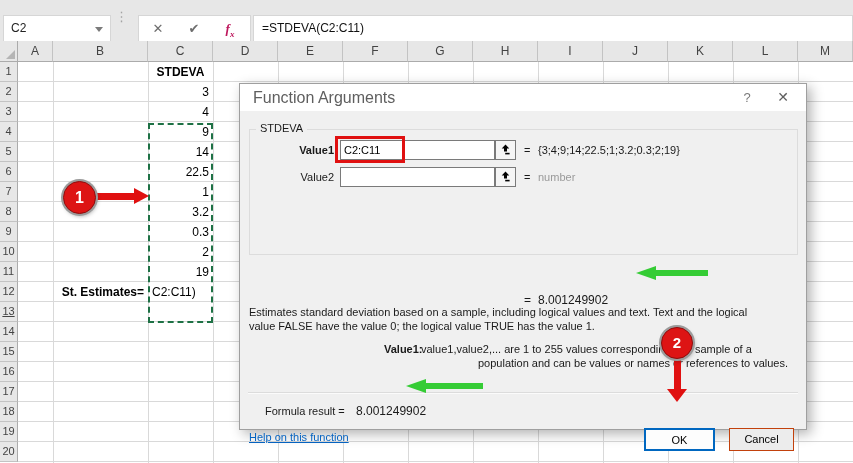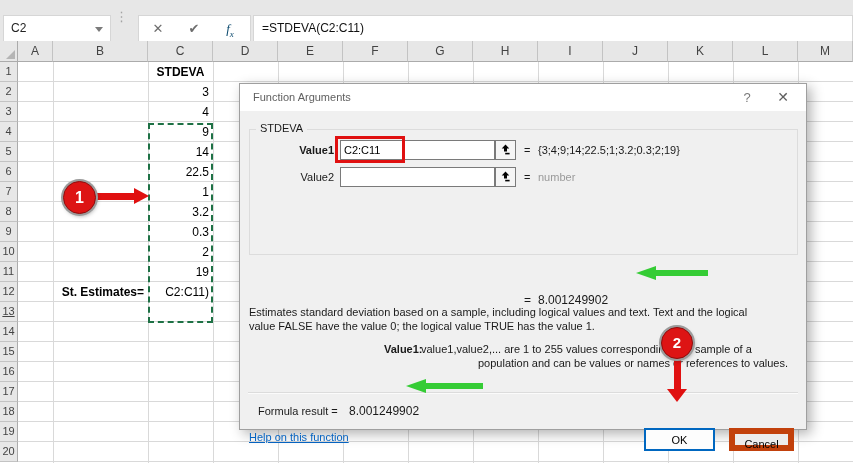--- a/index.html
+++ b/index.html
@@ -9,21 +9,21 @@
   .fbar{position:absolute;left:0;top:0;width:853px;height:41px;background:#e7e7e7;}
   .fbox{position:absolute;top:3px;height:27px;background:#fff;border:1px solid #d6d6d6;box-sizing:border-box;margin-top:12px;}
   .namebox{left:3px;width:108px;}
   .namebox .txt{position:absolute;left:7px;top:0;line-height:25px;font-size:12px;color:#222;}
   .namebox .dd{position:absolute;right:7px;top:11px;width:0;height:0;
        border-left:4px solid transparent;border-right:4px solid transparent;border-top:5px solid #7b7b7b;}
   .fdots{position:absolute;left:115px;top:4px;color:#a3a3a3;font-size:13px;line-height:25px;letter-spacing:-2px;}
   .btnbox{left:138px;width:113px;}
   .fb-btn{position:absolute;top:0;height:25px;line-height:25px;font-size:13px;color:#6e6e6e;text-align:center;width:26px;cursor:default;}
   .fb-x{left:6px;} .fb-ck{left:42px;}
-  .fb-fx{left:78px;color:#0c4a6e;font-family:"Liberation Serif",serif;font-style:italic;font-weight:normal;font-size:13px;}
+  .fb-fx{left:78px;color:#be185d;font-family:"Liberation Serif",serif;font-style:italic;font-weight:bold;font-size:13px;}
   .fb-fx sub{font-size:9px;}
   .formulabox{left:253px;width:600px;}
   .formulabox .txt{position:absolute;left:8px;top:0;line-height:25px;font-size:12px;color:#111;}
   
   .sheet{position:absolute;left:0;top:41px;width:853px;height:422px;background:#fff;}
   .corner{position:absolute;left:0;top:0;width:18px;height:21px;background:#e7e7e7;
        border-right:1px solid #ababab;border-bottom:1px solid #ababab;box-sizing:border-box;}
   .corner:after{content:"";position:absolute;right:2px;bottom:2px;width:0;height:0;
        border-left:9px solid transparent;border-bottom:9px solid #b5b5b5;}
   .colhdr{position:absolute;top:0;height:21px;background:#e7e7e7;box-sizing:border-box;
@@ -33,28 +33,28 @@
        border-right:1px solid #ababab;border-bottom:1px solid #c3c3c3;
        font-size:11px;color:#444;text-align:center;line-height:19px;}
   .vline{position:absolute;top:21px;bottom:0;width:1px;background:#d9d9d9;}
   .cellarea{position:absolute;left:18px;top:21px;right:0;bottom:0;
        background-image:repeating-linear-gradient(to bottom,transparent 0,transparent 19px,#d9d9d9 19px,#d9d9d9 20px);}
   .cell{position:absolute;font-size:12px;line-height:20px;color:#000;padding:0 4px;
        box-sizing:border-box;white-space:nowrap;overflow:visible;}
   .bold-center{font-weight:bold;text-align:center;}
   .num{text-align:right;}
   .bold-right{font-weight:bold;text-align:right;}
-  .left{text-align:right;}
+  .left{text-align:left;}
   .marchants{position:absolute;left:148px;top:82px;width:65px;height:200px;
        border:2px dashed #1e7145;box-sizing:border-box;}
   
   .dialog{position:absolute;left:239px;top:83px;width:568px;height:347px;background:#f0f0f0;
        border:1px solid #9f9f9f;box-sizing:border-box;box-shadow:4px 4px 12px rgba(0,0,0,.3);}
   .dtitle{position:absolute;left:0;top:0;right:0;height:27px;background:#fff;}
-  .dtitle .t{position:absolute;left:13px;top:0;line-height:27px;font-size:11px;color:#5f5f5f;}
+  .dtitle .t{position:absolute;left:13px;top:0;line-height:27px;font-size:16px;color:#5f5f5f;}
   .dhelp{position:absolute;top:0;width:30px;height:27px;line-height:27px;text-align:center;
        font-size:13px;color:#7a7a7a;cursor:default;}
   .dhelp.q{right:44px;} .dhelp.x{right:8px;font-size:14px;color:#5f5f5f;}
   .dbody{position:absolute;left:0;top:27px;right:0;bottom:0;font-size:11px;color:#1a1a1a;}
   .groupbox{position:absolute;left:9px;top:18px;width:549px;height:126px;
        border:1px solid #dcdcdc;box-sizing:border-box;}
   .grouplabel{position:absolute;left:16px;top:11px;background:#f0f0f0;padding:0 4px;font-size:11px;}
   .argrow{position:absolute;left:0;height:21px;width:100%;}
   .r1{top:29px;} .r2{top:56px;}
   .arglabel{position:absolute;left:0;top:0;width:94px;text-align:right;line-height:20px;}
@@ -69,28 +69,28 @@
   .argres{position:absolute;left:298px;top:0;line-height:20px;white-space:nowrap;}
   .muted{color:#9a9a9a;}
   .resline{position:absolute;top:182px;left:0;height:16px;width:100%;font-size:12px;}
   .resline .eq{position:absolute;left:284px;} .resline .val{position:absolute;left:298px;}
   .desc{position:absolute;left:9px;top:194px;width:548px;line-height:14px;}
   .arghelp{position:absolute;left:144px;top:231px;width:415px;line-height:14px;}
   .arghelp .lbl{font-weight:bold;position:absolute;left:0;top:0;}
   .arghelp .body{position:absolute;left:37px;top:0;width:378px;}
   .arghelp .l2{padding-left:57px;}
   .sep{position:absolute;left:8px;right:8px;top:281px;height:1px;background:#dcdcdc;border-bottom:1px solid #fbfbfb;}
-  .fres{position:absolute;left:9px;top:292px;width:100%;height:16px;}
+  .fres{position:absolute;left:16px;top:292px;width:100%;height:16px;}
   .fres .lbl{position:absolute;left:9px;line-height:16px;}
   .fres .val{position:absolute;left:100px;line-height:16px;font-size:12px;}
   .helplink{position:absolute;left:9px;top:320px;color:#0563c1;text-decoration:underline;cursor:pointer;}
   .dbtn{position:absolute;top:317px;height:23px;box-sizing:border-box;text-align:center;
        line-height:20px;font-size:11px;color:#000;cursor:default;}
   .okbtn{left:404px;width:71px;background:#fdfdfd;border:2px solid #0067c0;}
-  .cancelbtn{left:489px;width:65px;background:#ececec;border:6px solid #c2410c;}
+  .cancelbtn{left:489px;width:65px;background:#ececec;border:1px solid #c2410c;}
   
   .redcircle{position:absolute;border-radius:50%;background:#dd1414;border:1px solid #8f0d0d;
        box-shadow:0 0 0 2px #9b9b9b,1px 2px 4px rgba(0,0,0,.35);color:#fff;font-weight:bold;
        text-align:center;box-sizing:border-box;}
   .c1{left:63px;top:181px;width:33px;height:33px;font-size:16px;line-height:31px;}
   .c2{left:661px;top:327px;width:32px;height:32px;font-size:15px;line-height:30px;}
   .rarrow-shaft-h{position:absolute;left:96px;top:193px;width:38px;height:7px;background:#e01010;}
   .rarrow-head-r{position:absolute;left:134px;top:188px;width:0;height:0;
        border-top:8px solid transparent;border-bottom:8px solid transparent;border-left:15px solid #e01010;}
   .rarrow-shaft-v{position:absolute;left:674px;top:357px;width:7px;height:32px;background:#e01010;}

